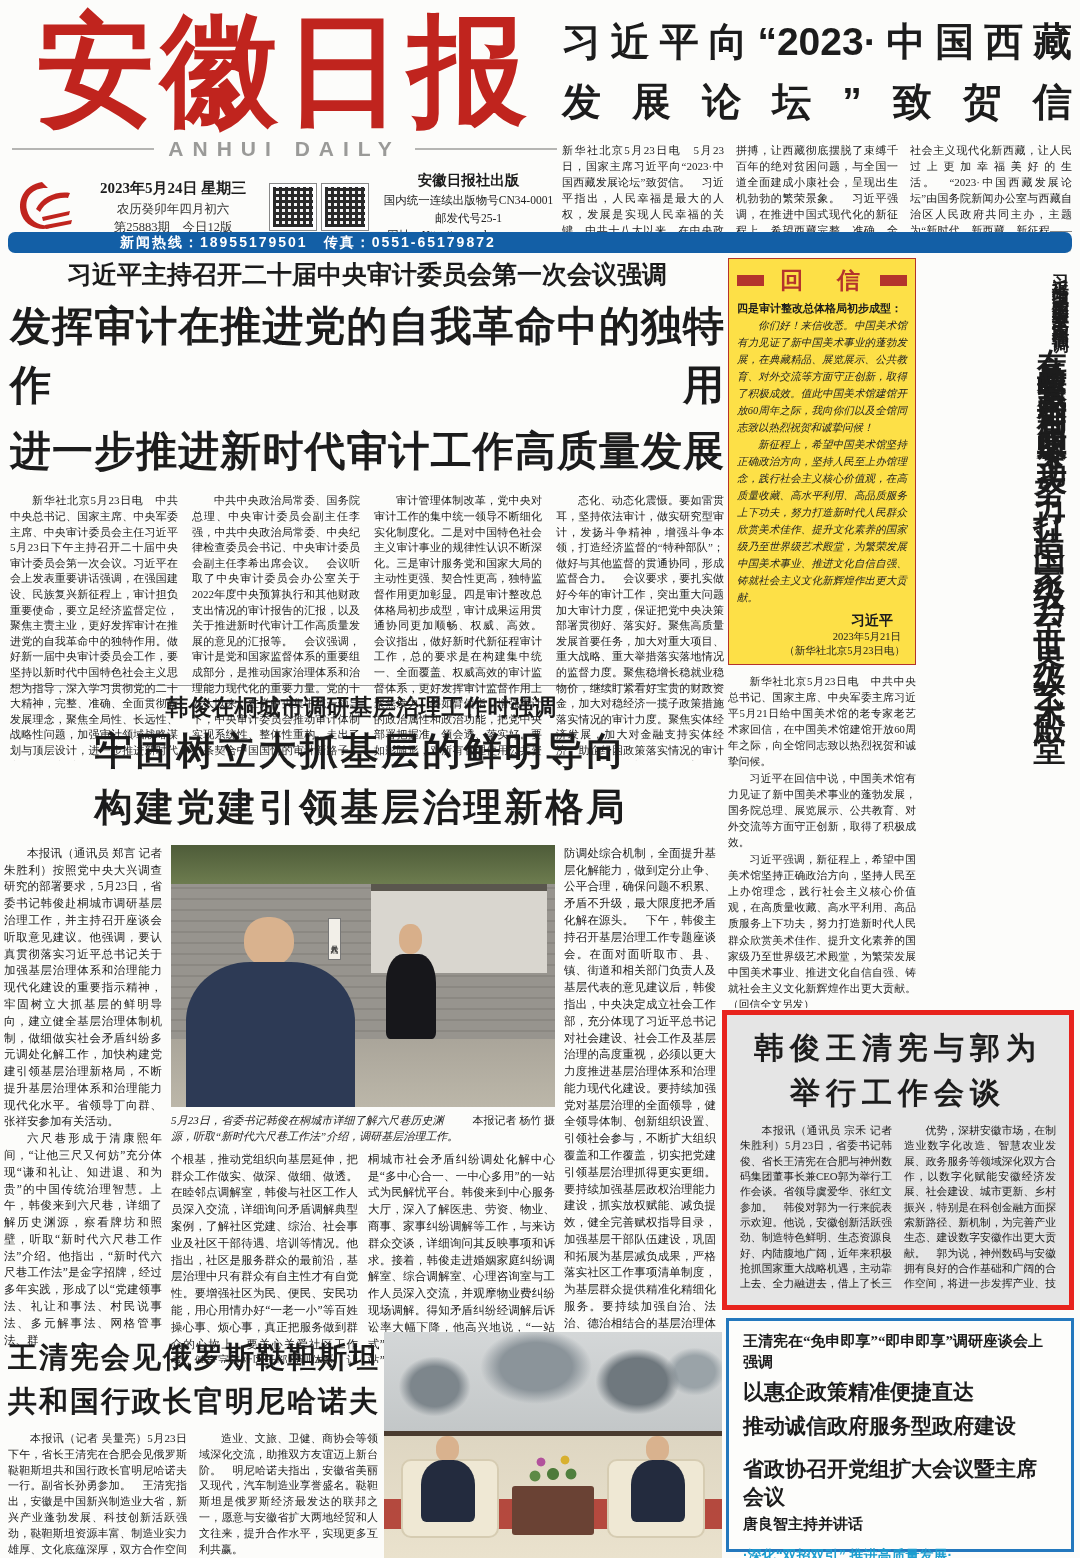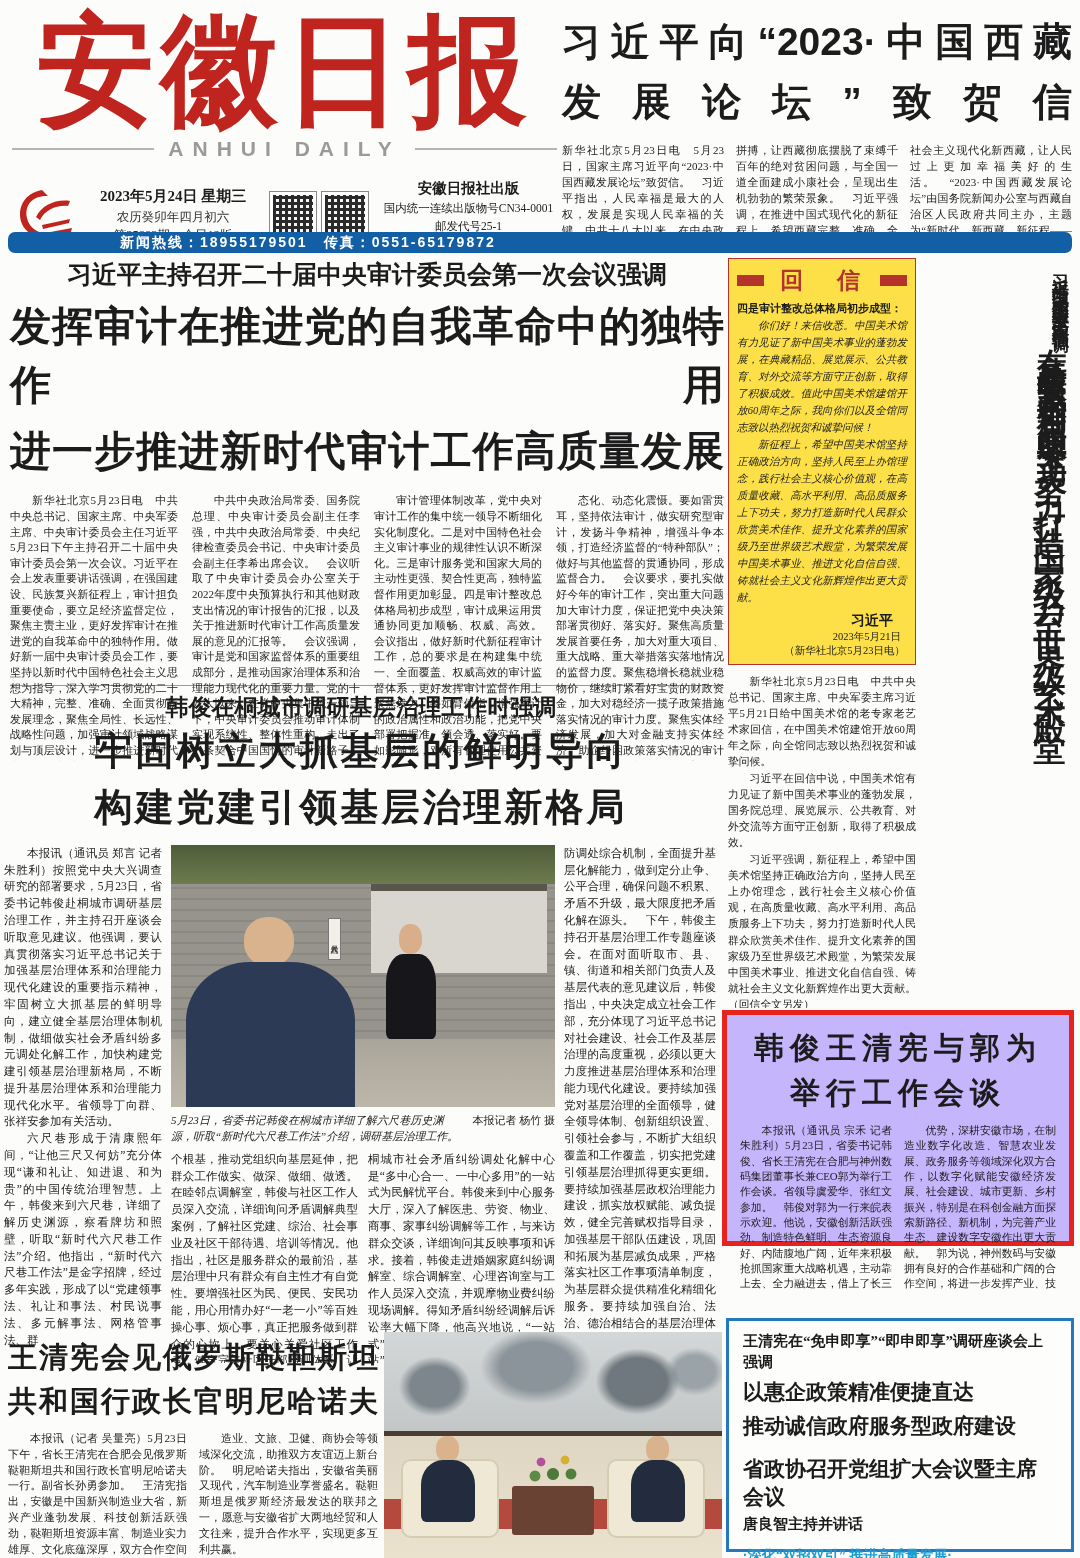--- a/index.html
+++ b/index.html
@@ -18,21 +18,21 @@
     letter-spacing:6px; transform:scaleY(1.02);
   }
   .mast-english {
     display:flex; align-items:center; gap:14px; margin-top:-4px;
     color:#9a9a98; font-family:"Liberation Sans", sans-serif;
     font-weight:bold; font-size:21px; letter-spacing:9px;
   }
   .mast-english::before, .mast-english::after {
     content:""; flex:1; border-top:2px solid #b5b5b3;
   }
-  .mast-info { display:flex; align-items:center; gap:12px; margin-top:16px;font-family:Liberation Serif, serif; }
+  .mast-info { display:flex; align-items:center; gap:12px; margin-top:8px;font-family:Liberation Serif, serif; }
   .logo { width:64px; height:56px; flex:0 0 auto; }
   .dateblock { text-align:center; line-height:1.5; width:170px; }
   .dateblock .d1 { font-size:15px; font-weight:bold; }
   .dateblock .d2, .dateblock .d3 { font-size:12.5px; color:#333; }
   .qrs { display:flex; gap:6px; }
   .qr {
     width:46px; height:46px; border:3px solid #fff; outline:1px solid #888;
     background:
       repeating-linear-gradient(0deg,#2a2a2a 0 3px,rgba(255,255,255,0) 3px 6px),
       repeating-linear-gradient(90deg,#2a2a2a 0 3px,#f4f4f4 3px 6px);
@@ -127,22 +127,22 @@
   .p1-woman .head { position:absolute; left:26%; top:0; width:46%; height:26%;
                     background:#d8af8a; border-radius:46%; }
   .p1-sign { position:absolute; left:41%; top:28%; width:13px; height:42px; background:#f2efe8;
              border:1px solid #777; writing-mode:vertical-rl; font-size:8px; line-height:13px;
              text-align:center; color:#333; }
   .photo-cap { font-size:11px; line-height:1.5; text-align:justify; margin-top:5px; font-style:italic; }
   .photo-cap .credit { font-style:normal; font-weight:normal; float:right;margin-left:29px; }
   .hj-under { display:flex; gap:10px; margin-top:6px; flex:1; overflow:hidden; }
   .hj-under .ucol { flex:1; font-size:11.5px; line-height:1.46; text-align:justify; }
   
-  .guowei { position:absolute; left:722px; top:1010px; width:352px; height:236px;
-            border:5px solid #e8231d; background:#c4b5fd; padding:10px 13px; }
+  .guowei { position:absolute; left:722px; top:1010px; width:352px; height:300px;
+            border:5px solid #e8231d; background:#e5e5e5; padding:10px 13px; }
   .gw-h { font-family:"Liberation Sans", sans-serif; font-weight:900; font-size:30px;
           line-height:1.5; text-align:center; letter-spacing:6px; }
   .gw-cols { display:flex; gap:12px; margin-top:8px; height:168px; overflow:hidden; }
   .gw-cols .col { flex:1; font-size:10.8px; line-height:1.42; text-align:justify; text-indent:2em; }
   
   .wang { position:absolute; left:8px; top:1336px; width:370px; height:222px; overflow:hidden; }
   .wang-h { font-family:"Liberation Sans", sans-serif; font-weight:900; font-size:29px;
             line-height:1.5; text-align:justify; text-align-last:justify; }
   .wang-cols { display:flex; gap:12px; margin-top:8px; }
   .wang-cols .col { flex:1; font-size:11px; line-height:1.44; text-align:justify; text-indent:2em; }

